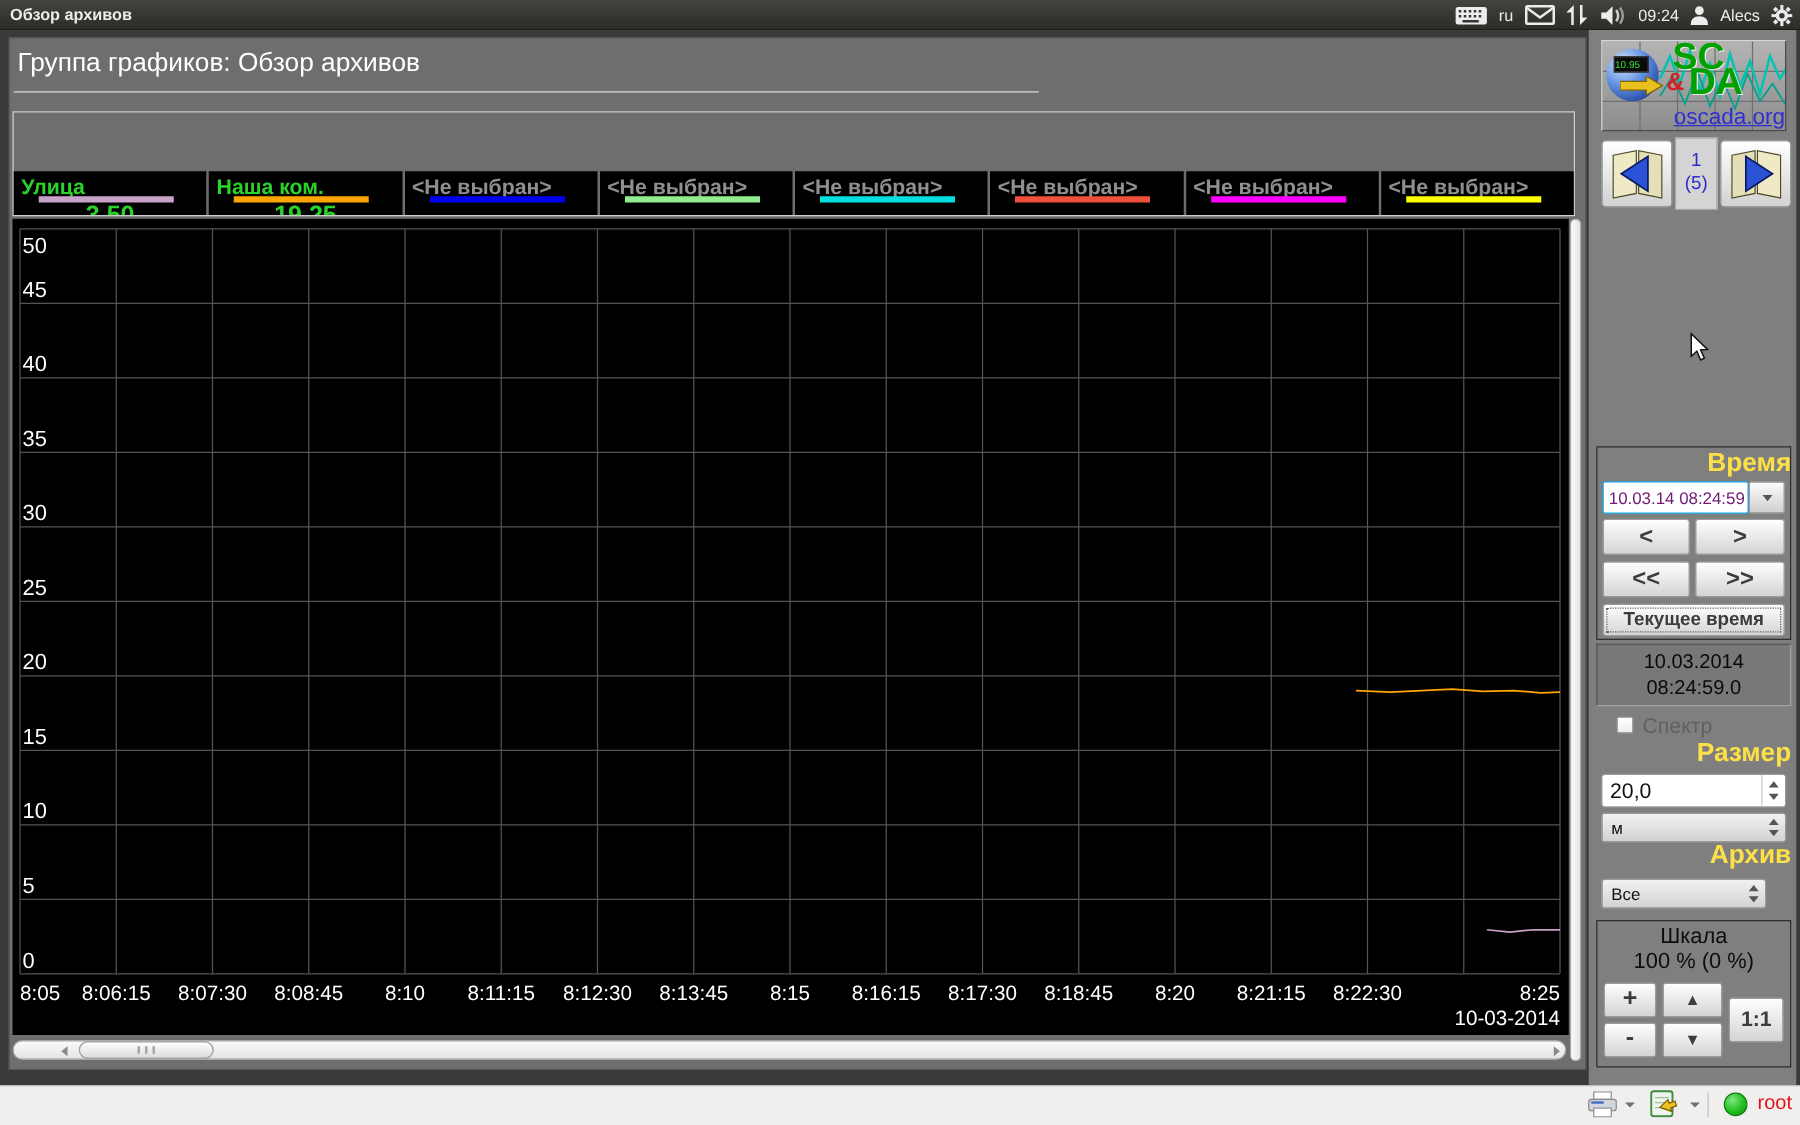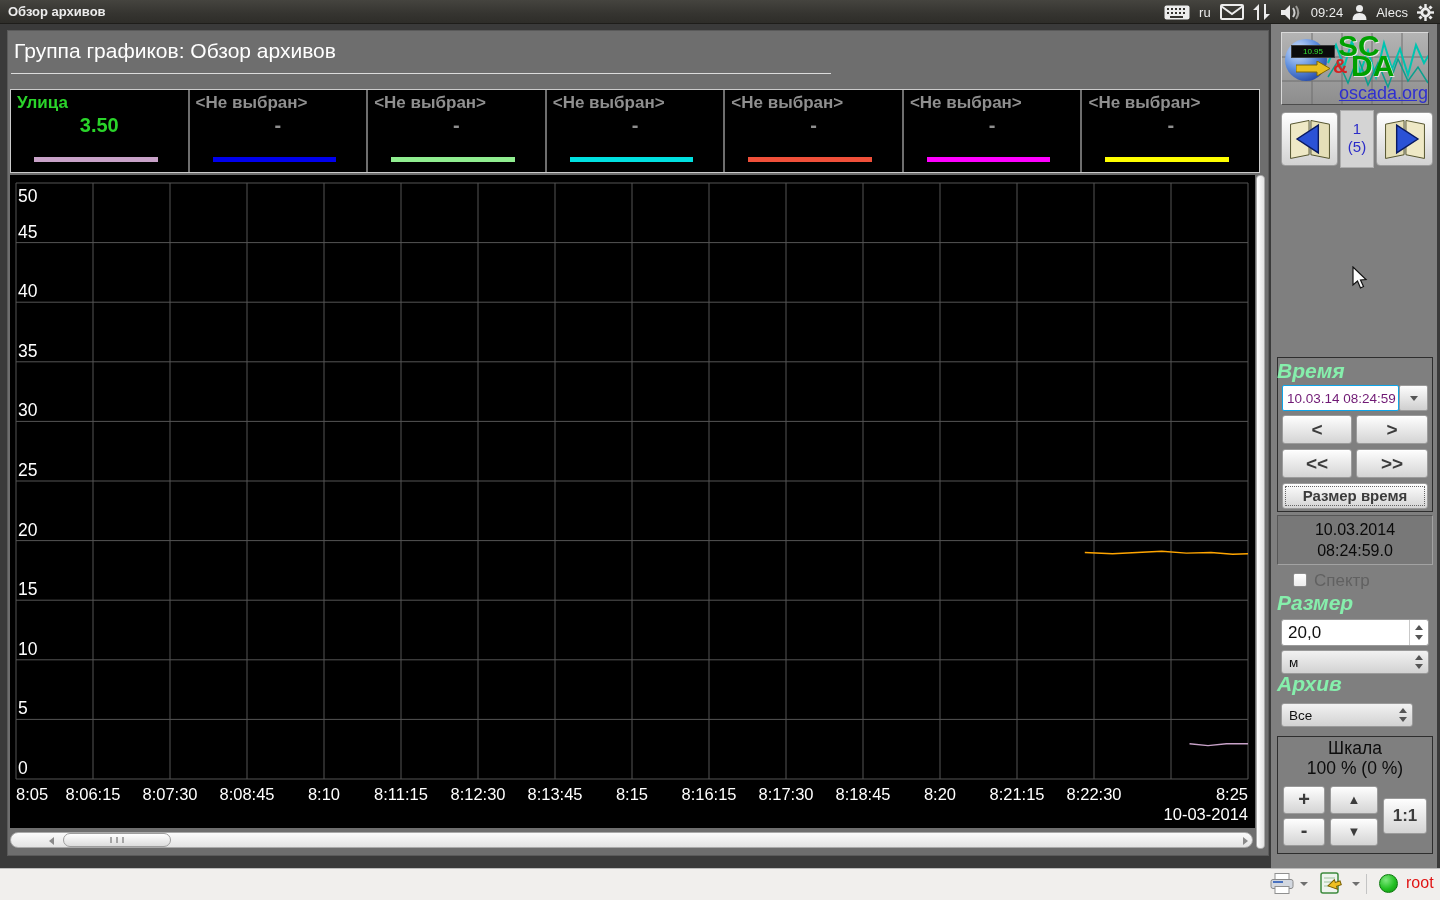--- a/index.html
+++ b/index.html
@@ -17,21 +17,21 @@
   #tray .txt { color:#ececec; }
 
   
   #mainpanel { left:7px; top:30px; width:1262px; height:826px; background:#6e6e6e; border:1px solid #5a5a5a; }
   #page-title { left:14px; top:39px; color:#ffffff; font-size:21px; }
   #title-rule { left:11px; top:73px; width:820px; height:1px; background:#dcdcdc; }
 
   
   #legend { left:10px; top:89px; width:1250px; height:84px; border:1px solid #cbcbcb;
     background:#6e6e6e; display:flex; gap:2px; padding:0; }
-  .lcell { flex:1 1 0; background:#000; position:relative; padding:3px 6px; overflow:hidden; }
+  .lcell { flex:1 1 0; background:#000; position:relative; padding:3px 6px; overflow:hidden;margin-top:47px; }
   .lcell .llabel { display:block; font-size:17px; font-weight:bold; color:#2ad42a; }
   .lcell .lvalue { display:block; text-align:center; font-size:20px; font-weight:bold; color:#2ad42a; margin-top:1px; }
   .lcell .lbar { position:absolute; bottom:10px; left:13%; width:70%; height:5px; }
   .lcell.unsel .llabel, .lcell.unsel .lvalue { color:#8f8f8f; }
 
   
   #chart { left:10px; top:175px; width:1245px; height:653px; background:#000; }
   #chart svg text { font-family:"Liberation Sans","DejaVu Sans",sans-serif; }
 
   
@@ -49,32 +49,32 @@
   
   #sidebar { left:1271px; top:24px; width:166px; height:844px; background:#7f7f7f; }
 
   #logo { left:1281px; top:32px; width:148px; height:73px; border:1px solid; border-color:#d8d8d8 #4c4c4c #4c4c4c #d8d8d8;
     background:linear-gradient(#b4b4b4,#8d8d8d); overflow:hidden; }
   #logo .sc { position:absolute; left:56px; top:-4px; font-size:30px; font-weight:bold; color:#00a000; text-shadow:1px 1px 0 #e8e8e8; }
   #logo .amp { position:absolute; left:51px; top:22px; font-size:20px; font-weight:bold; color:#d42222; }
   #logo .da { position:absolute; left:69px; top:16px; font-size:30px; font-weight:bold; color:#00a000; text-shadow:1px 1px 0 #e8e8e8; }
   #logo .site { position:absolute; left:0; bottom:0px; width:100%; text-align:right; font-size:18px; font-weight:normal;
     color:#2f2fd0; text-decoration:underline; }
-  #logo .lcd { position:absolute; left:9px; top:12px; width:44px; height:13px; background:#0b0b0b; border:1px solid #3c3c3c;
-    color:#35e035; font-size:8px; line-height:11px; text-align:center; }
+  #logo .lcd { position:absolute; left:9px; top:12px; width:28px; height:13px; background:#0b0b0b; border:1px solid #3c3c3c;
+    color:#35e035; font-size:8px; line-height:11px; }
   .sphere { position:absolute; left:3px; top:6px; width:42px; height:42px; border-radius:50%;
     background:radial-gradient(circle at 32% 28%, #d4e6ff, #5e8ede 45%, #1c3f9e 85%); }
 
   .bookbtn { width:57px; height:54px; border:1px solid #9b9b9b; border-radius:4px;
     background:linear-gradient(#ffffff,#d2d2d2); display:flex; align-items:center; justify-content:center; }
   #pager-label { left:1340px; top:110px; width:34px; height:58px; background:#d4d4d4; border:1px solid #adadad;
     color:#2c2cc8; font-size:15px; text-align:center; padding-top:9px; line-height:18px; }
 
   .group { border:1px solid #2e2e2e; background:#7f7f7f; }
-  .gtitle { font-style:italic; font-weight:bold; font-size:21px; color:#86efac; text-align:left; }
+  .gtitle { font-weight:bold; font-size:21px; color:#fde047; text-align:right; }
 
   .qbtn { border:1px solid #9b9b9b; border-radius:3px; background:linear-gradient(#fefefe,#d4d4d4);
     box-shadow:inset 0 1px 0 #fff; color:#3c3c3c; text-align:center; }
   .qbtn.nav { font-size:19px; font-weight:bold; line-height:27px; }
 
   .combo { display:flex; }
   .combo .cfield { background:#fff; border:1px solid #0ea5e9; border-radius:2px; color:#701a75; }
   .combo .cbtn { border:1px solid #9b9b9b; border-radius:2px; background:linear-gradient(#fdfdfd,#cfcfcf);
     display:flex; align-items:center; justify-content:center; }
   .caret-d { width:0; height:0; border-left:4px solid transparent; border-right:4px solid transparent; border-top:5px solid #555; }
@@ -178,20 +178,25 @@
 
 <div id="mainpanel" class="abs"></div>
 <div id="page-title" class="abs">Группа графиков: Обзор архивов</div>
 <div id="title-rule" class="abs"></div>
 
 <div id="legend" class="abs">
     <div class="lcell">
       <span class="llabel">Улица</span>
       <span class="lvalue">3.50</span>
       <div class="lbar" style="background: rgb(200, 162, 200);"></div>
+    </div>
+    <div class="lcell">
+      <span class="llabel">Наша ком.</span>
+      <span class="lvalue">19.25</span>
+      <div class="lbar" style="background: rgb(255, 165, 0);"></div>
     </div>
     <div class="lcell unsel">
       <span class="llabel">&lt;Не выбран&gt;</span>
       <span class="lvalue">-</span>
       <div class="lbar" style="background: rgb(0, 0, 238);"></div>
     </div>
     <div class="lcell unsel">
       <span class="llabel">&lt;Не выбран&gt;</span>
       <span class="lvalue">-</span>
       <div class="lbar" style="background: rgb(144, 238, 144);"></div>
@@ -344,21 +349,21 @@
 <div class="abs combo" style="left:1282px;top:385px;width:146px;height:26px">
   <div class="cfield" style="width:117px;font-size:13.5px;padding:5px 0 0 4px">10.03.14 08:24:59</div>
   <div class="cbtn" style="width:29px">
       <span class="caret-d"></span>
     </div>
 </div>
 <div class="abs qbtn nav" style="left:1282px;top:415px;width:70px;height:29px">&lt;</div>
 <div class="abs qbtn nav" style="left:1356px;top:415px;width:72px;height:29px">&gt;</div>
 <div class="abs qbtn nav" style="left:1282px;top:449px;width:70px;height:29px">&lt;&lt;</div>
 <div class="abs qbtn nav" style="left:1356px;top:449px;width:72px;height:29px">&gt;&gt;</div>
-<div class="abs qbtn" style="left:1282px;top:483px;width:146px;height:26px;font-size:15px;font-weight:bold;line-height:24px;outline:1px dotted #666;outline-offset:-4px">Размер время</div>
+<div class="abs qbtn" style="left:1282px;top:483px;width:146px;height:26px;font-size:15px;font-weight:bold;line-height:24px;outline:1px dotted #666;outline-offset:-4px">Текущее время</div>
 
 <div id="dtpanel" class="abs">
   <div>10.03.2014</div>
   <div>08:24:59.0</div>
 </div>
 
 <div class="abs checkbox" style="left:1293px;top:573px"></div>
 <div class="abs" style="left:1314px;top:571px;font-size:17px;color:#616161">Спектр</div>
 
 <div class="abs gtitle" style="left:1277px;top:591px;width:156px">Размер</div>

